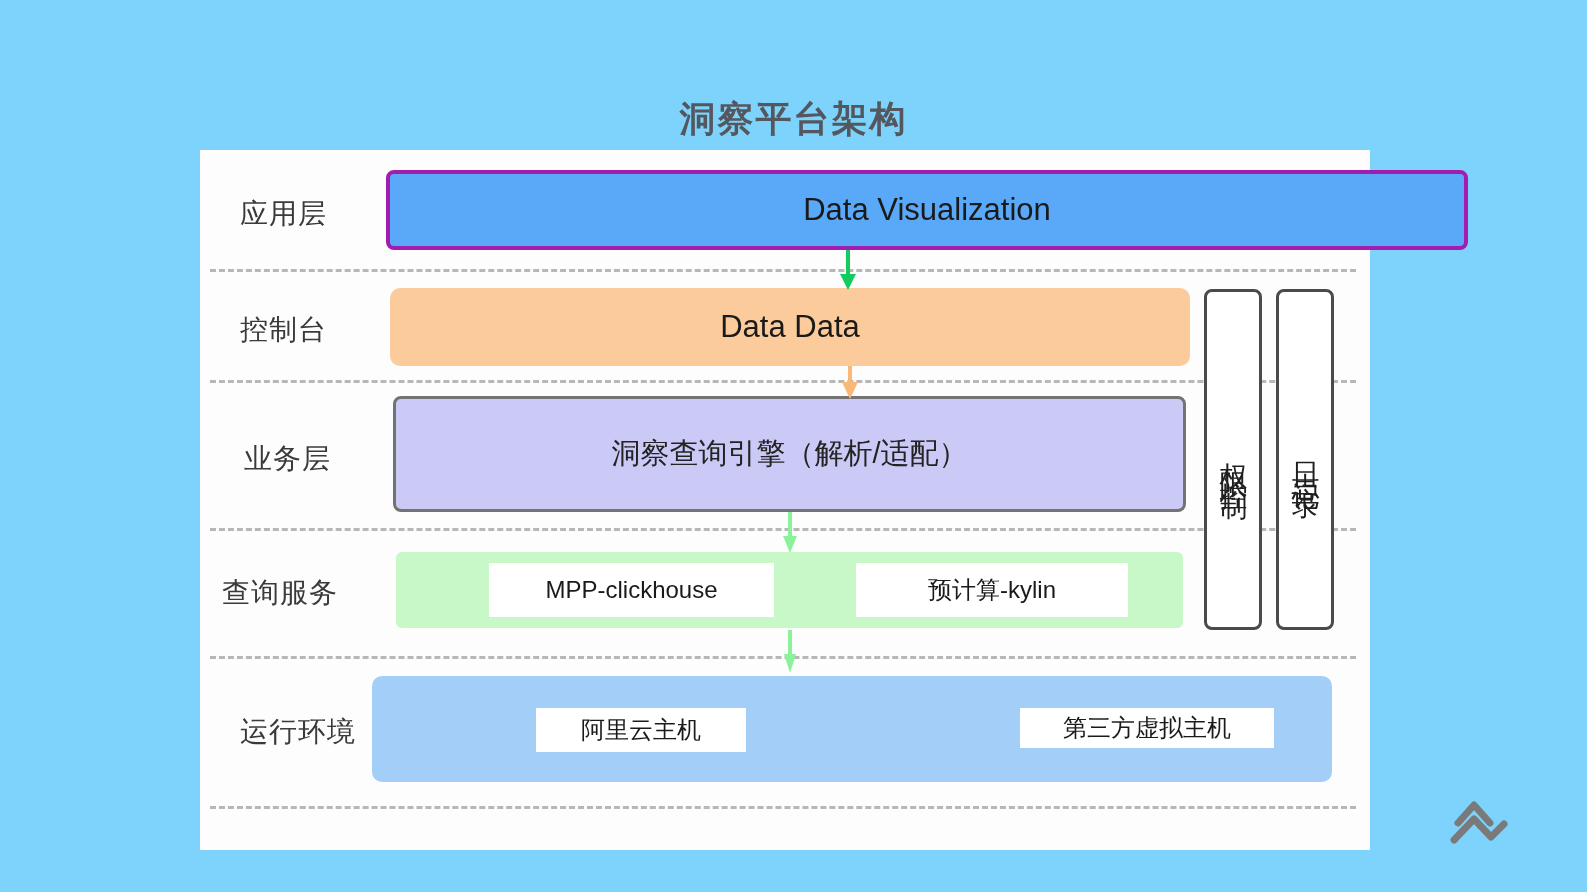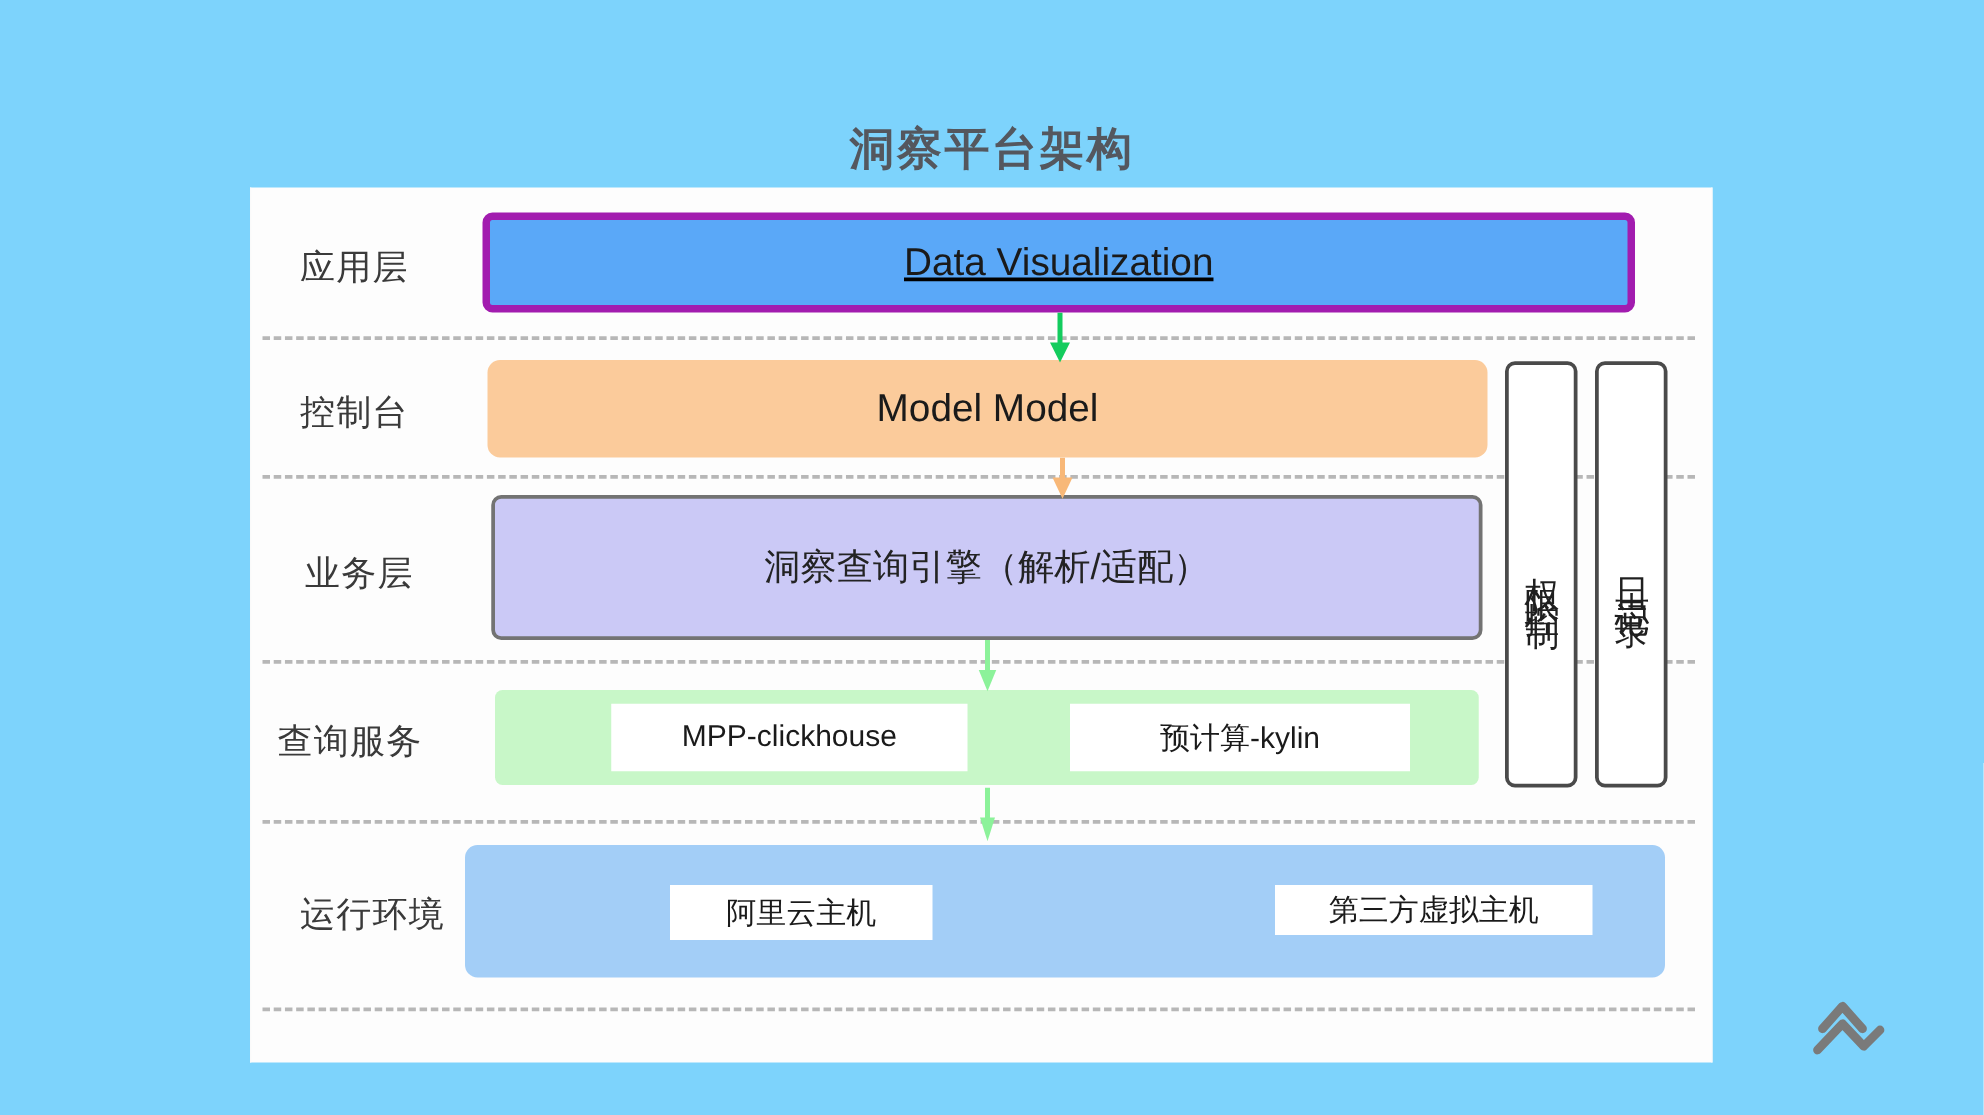--- a/index.html
+++ b/index.html
@@ -64,25 +64,24 @@
     align-items: center;
     justify-content: center;
     box-sizing: border-box;
   }
   .box-text {
     font-size: 30px;
     color: #222222;
     white-space: nowrap;
   }
   .box-app {
-    left: 386px; top: 170px; width: 922px; height: 80px;
+    left: 386px; top: 170px; width: 1082px; height: 80px;
     background: #5aa8f8;
-    border: 6px solid #a21caf;
+    border: 4px solid #a21caf;
     border-radius: 8px;
-    text-decoration: underline;
   }
   .box-app .box-text { font-size: 31px; color: #1a1a1a; }
 
   .box-model {
     left: 390px; top: 288px; width: 800px; height: 78px;
     background: #fbcb9b;
     border-radius: 10px;
   }
   .box-model .box-text { font-size: 31px; color: #1a1a1a; }
 
@@ -182,21 +181,21 @@
   <div class="sep" style="top:380px;"></div>
   <div class="sep" style="top:528px;"></div>
   <div class="sep" style="top:656px;"></div>
   <div class="sep" style="top:806px;"></div>
 
   <div class="box box-app">
     <span class="box-text">Data Visualization</span>
   </div>
 
   <div class="box box-model">
-    <span class="box-text">Model Model</span>
+    <span class="box-text">Data Data</span>
   </div>
 
   <div class="box box-engine">
     <span class="box-text">洞察查询引擎（解析/适配）</span>
   </div>
 
   <div class="box box-query"></div>
   <div class="chip chip-ch">MPP-clickhouse</div>
   <div class="chip chip-kylin">预计算-kylin</div>
 

